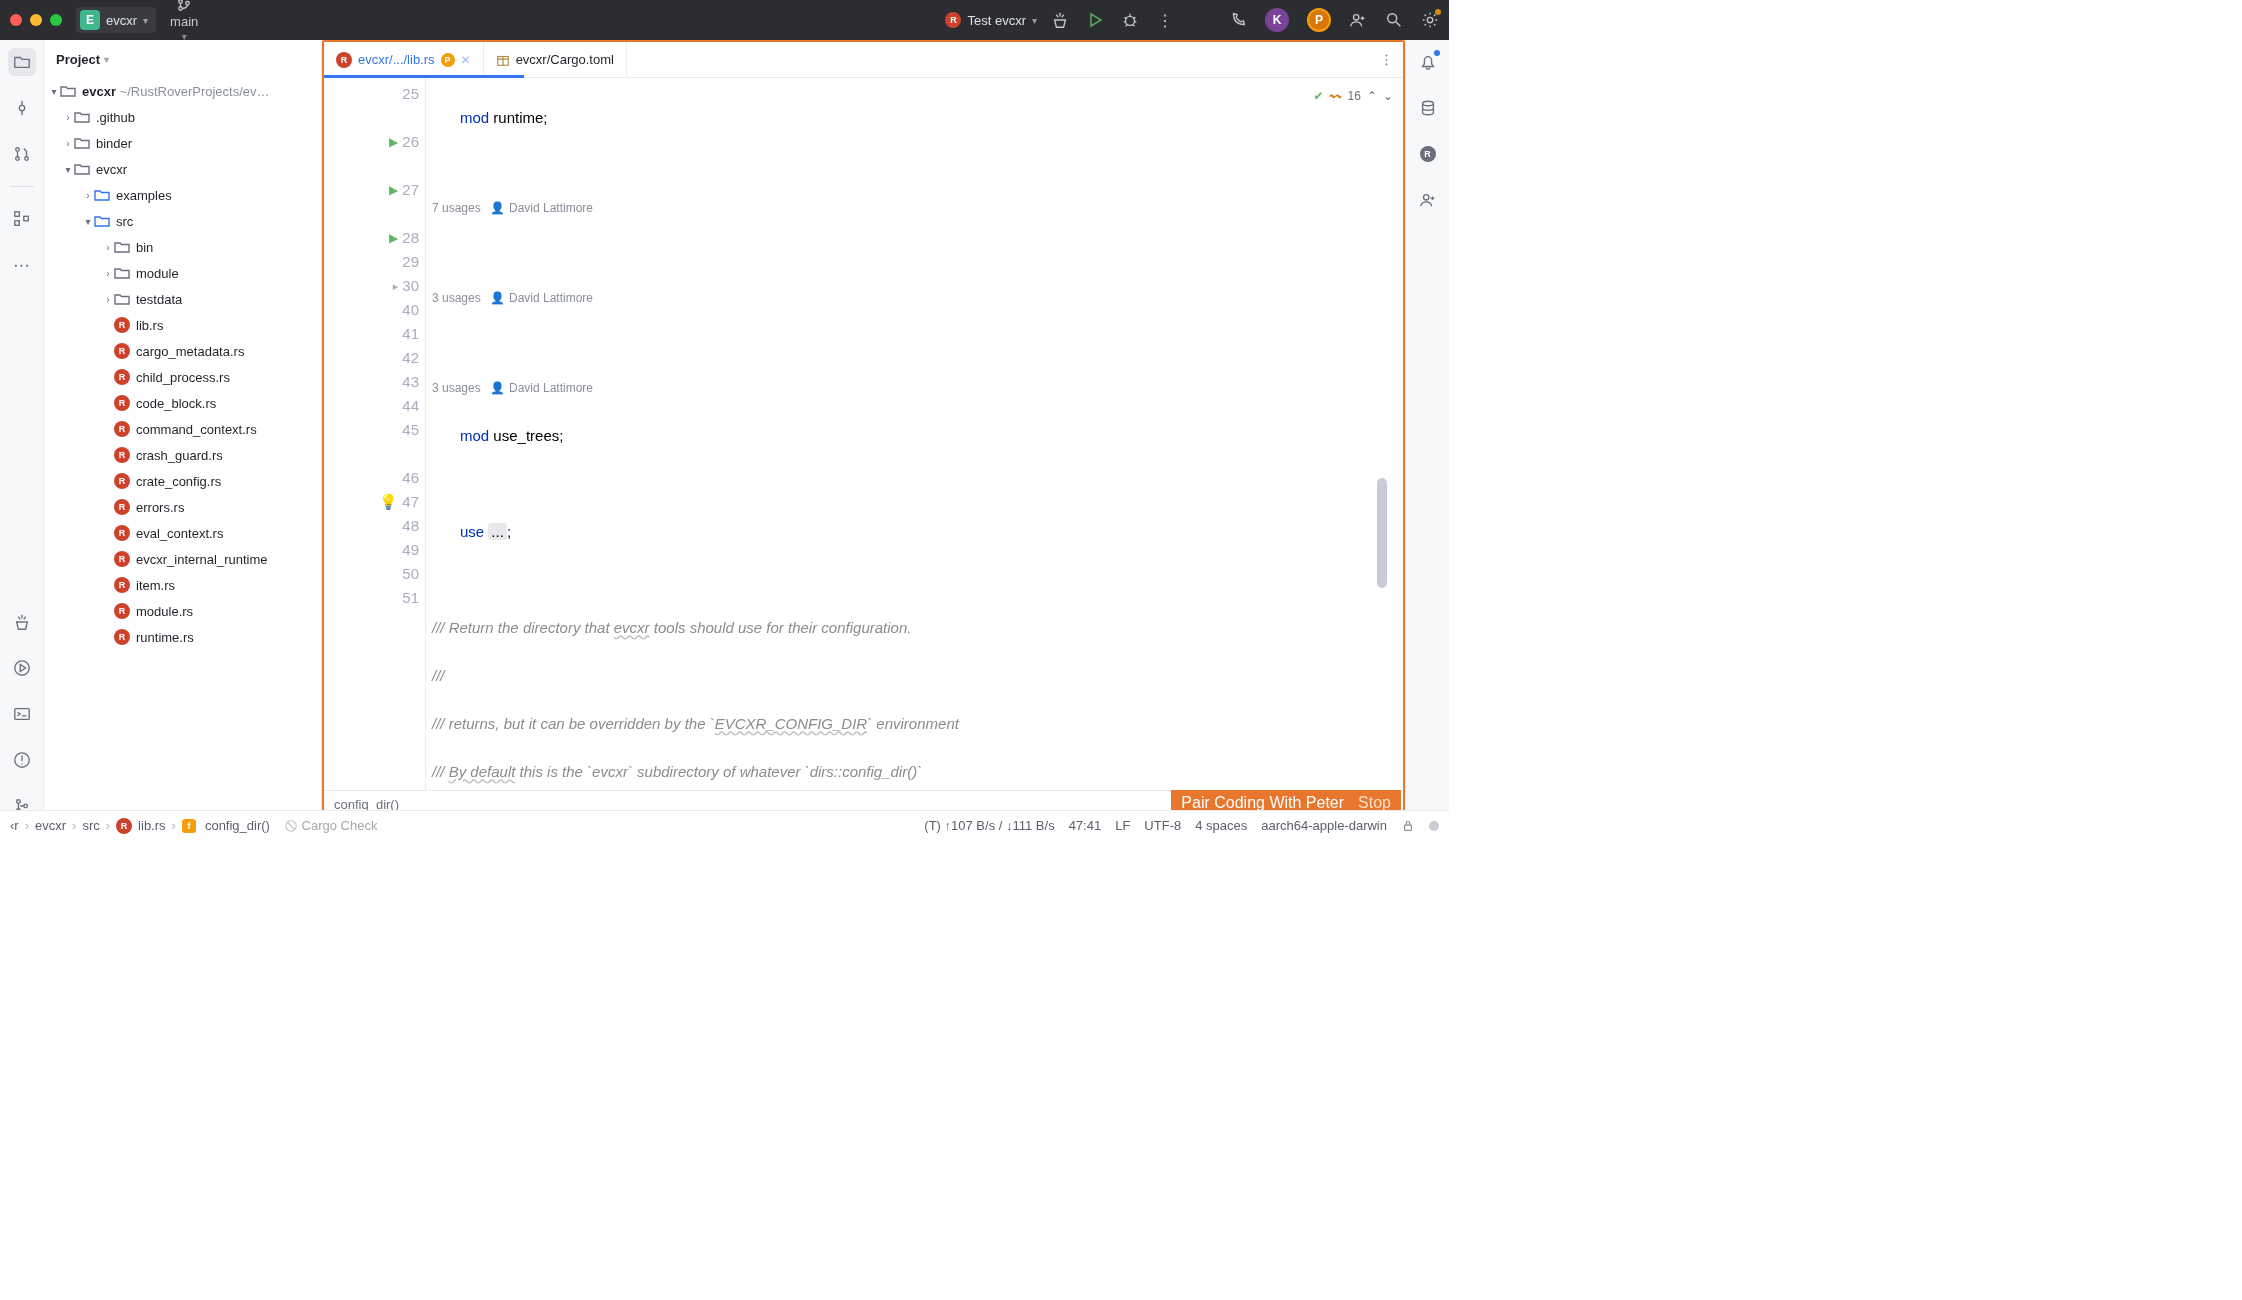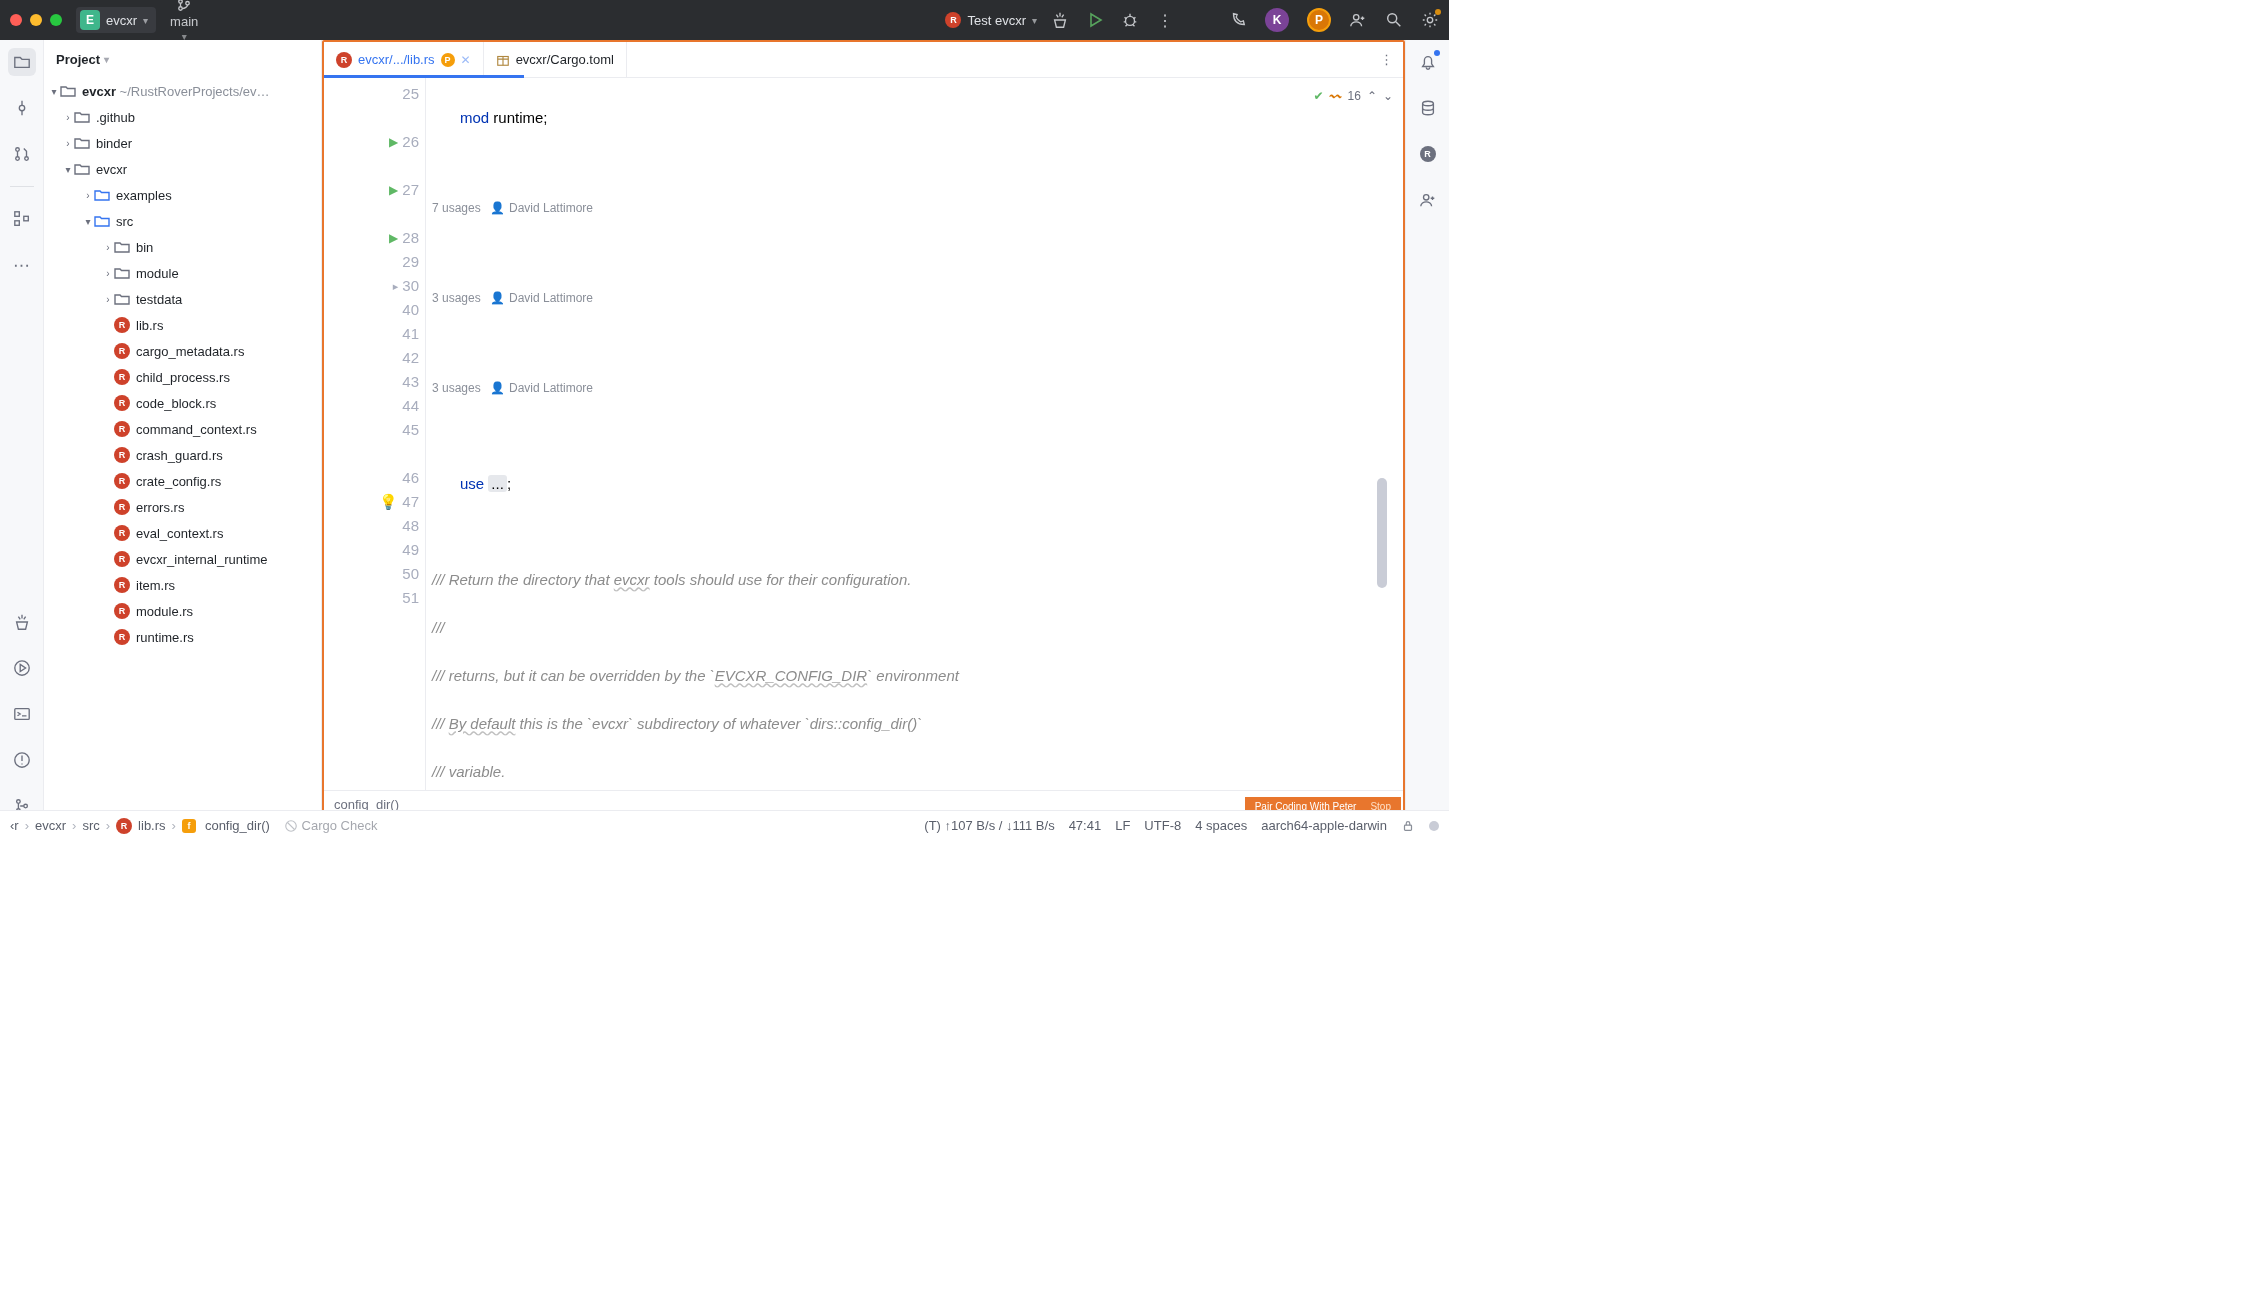--- a/index.html
+++ b/index.html
@@ -70,21 +70,21 @@
     .doc .em{text-decoration:underline wavy #c0c0c0;}
     .usages{color:#8a8f99;font-size:12px;height:24px;display:flex;align-items:center;gap:10px;margin-top:42px;}
     .fold-dots{background:#e6e8ec;border-radius:3px;padding:0 3px;}
 
     .inspections{position:absolute;top:6px;right:10px;display:flex;align-items:center;gap:6px;color:#6c707e;font-size:12px;}
     .insp-tick{color:#5fb865;}
 
     .editor-scroll-thumb{position:absolute;right:16px;top:400px;width:10px;height:110px;background:#c9ccd6;border-radius:5px;}
 
     .crumb-bar{height:28px;border-top:1px solid #ebecf0;display:flex;align-items:center;padding:0 10px;color:#6c707e;font-size:13px;position:relative;}
-    .pair-chip{position:absolute;right:2px;bottom:2px;background:#e8762d;color:#fff;padding:4px 10px;display:flex;gap:14px;align-items:center;font-size:10px;}
+    .pair-chip{position:absolute;right:2px;bottom:2px;background:#e8762d;color:#fff;padding:4px 10px;display:flex;gap:14px;align-items:center;font-size:16px;}
     .pair-chip .stop{color:#ffe0c7;cursor:pointer;}
 
     .right-gutter{width:44px;background:#f7f8fa;border-left:1px solid #ebecf0;display:flex;flex-direction:column;align-items:center;padding-top:8px;gap:18px;}
     .right-gutter .gico{width:28px;height:28px;display:flex;align-items:center;justify-content:center;color:#6c707e;cursor:pointer;font-size:17px;}
     .rg-bell{position:relative;}
     .rg-bell::after{content:"";position:absolute;top:2px;right:2px;width:6px;height:6px;background:#3574f0;border-radius:50%;}
 
     
     .status{position:absolute;left:0;right:0;bottom:0;height:30px;border-top:1px solid #ebecf0;display:flex;align-items:center;padding:0 10px;gap:14px;color:#5a5f6b;font-size:13px;background:#fff;}
     .crumbs{display:flex;align-items:center;gap:6px;}
@@ -493,20 +493,21 @@
           <div class="gl">
               <span>51</span>
             </div>
         </div>
         <div class="gutter-divider"></div>
         <div class="code">
 <div class="code-line"><span class="kw">mod</span><span> runtime;</span></div>
 <div class="usages"><span>7 usages</span><span>👤 <span>David Lattimore</span></span></div>
 <div class="usages"><span>3 usages</span><span>👤 <span>David Lattimore</span></span></div>
 <div class="usages"><span>3 usages</span><span>👤 <span>David Lattimore</span></span></div>
+<div class="code-line"><span class="kw">mod</span><span> use_trees;</span></div>
 <div class="code-line"></div>
 <div class="code-line"><span class="kw">use</span><span> </span><span class="fold-dots">...</span><span>;</span></div>
 <div class="code-line"></div>
 <div class="code-line"><span class="doc"><span>/// Return the directory that </span><span class="em">evcxr</span><span> tools should use for their configuration.</span></span></div>
 <div class="code-line"><span class="doc">///</span></div>
 <div class="code-line"><span class="doc"><span>/// returns, but it can be overridden by the `</span><span class="em">EVCXR_CONFIG_DIR</span><span>` environment</span></span></div>
 <div class="code-line"><span class="doc"><span>/// </span><span class="em">By default</span><span> this is the `evcxr` subdirectory of whatever `dirs::config_dir()`</span></span></div>
 <div class="code-line"><span class="doc">/// variable.</span></div>
 
 

